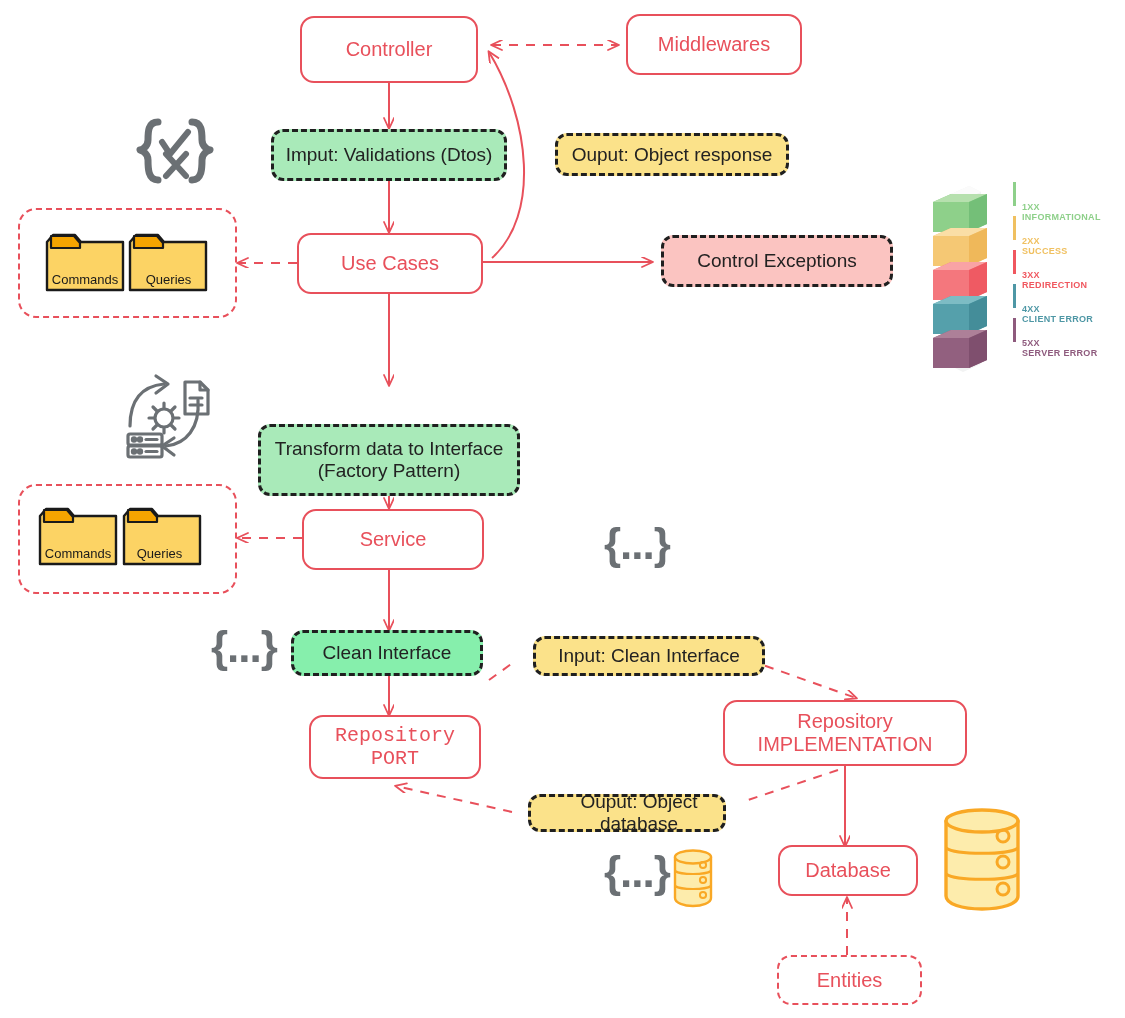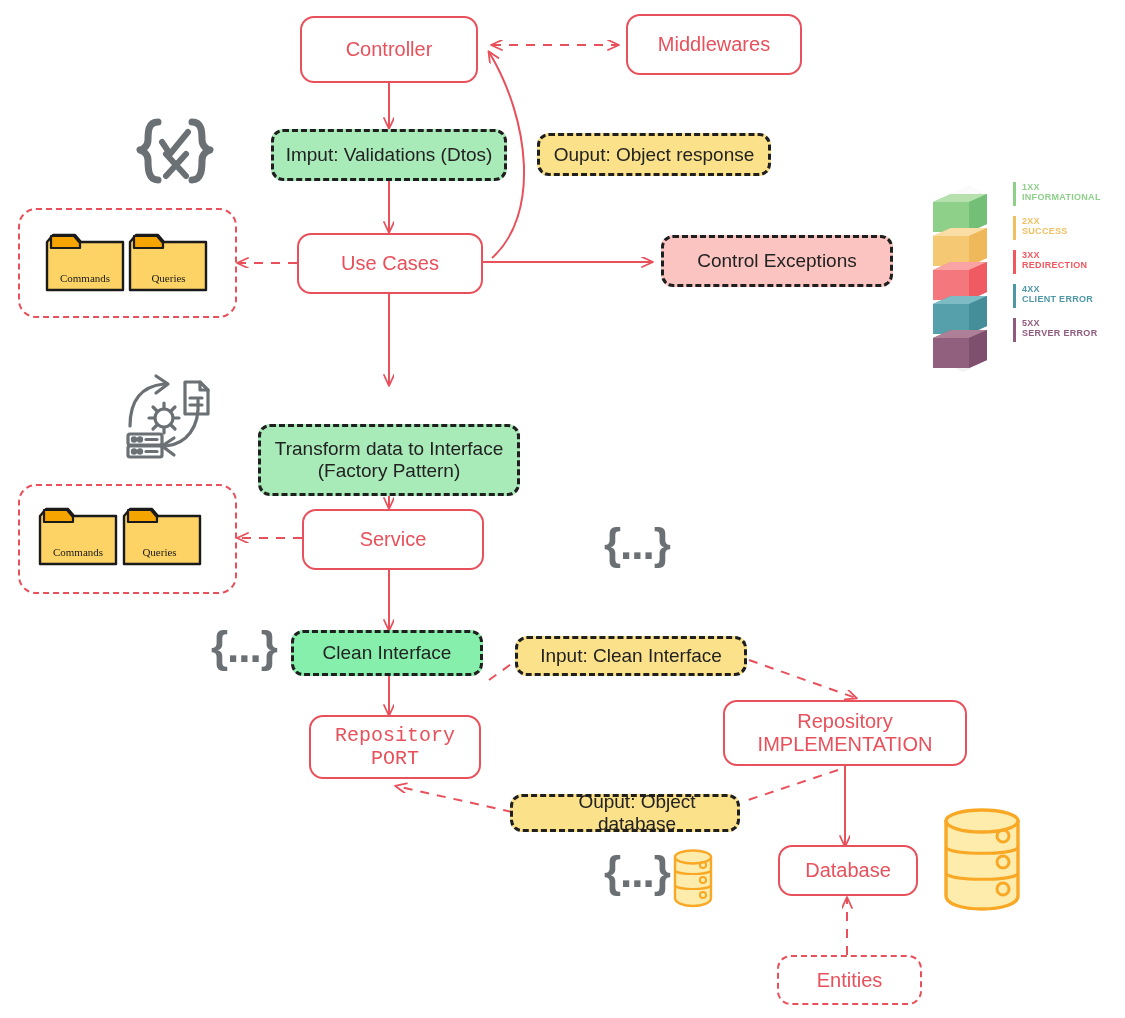--- a/index.html
+++ b/index.html
@@ -59,28 +59,28 @@
   }
   
   .n-note {
     border: 3px dashed #1f1f1f;
     border-radius: 12px;
     color: #222222;
     font-size: 19px;
     padding: 4px 8px;
   }
   .fill-green { background: #a9eab9; }
-  .fill-yellow { background: #fbe28a; }
+  .fill-yellow { background: #fbe28a; margin-left: 18px; }
   .fill-pink   { background: #fbc4c1; }
   .fill-blue   { background: #86efac; }
 
   .folder-label {
     position: absolute;
-    font-family: Liberation Serif, serif;
-    font-size: 11px;
+    font-family: Liberation Sans, sans-serif;
+    font-size: 13px;
     color: #1a1a1a;
     text-align: center;
   }
   .brace {
     position: absolute;
     color: #6b7074;
     font-size: 44px;
     font-weight: 600;
     letter-spacing: -1px;
     line-height: 1;
@@ -110,20 +110,21 @@
     height: 24px;
     margin-right: 6px;
     flex: 0 0 auto;
   }
   .legend-text { line-height: 1.12; }
   .legend-code {
     font-size: 9px;
     font-weight: bold;
     letter-spacing: 0.3px;
     font-family: "Liberation Sans", sans-serif;
+    margin-top: 20px;
   }
   .legend-name {
     font-size: 9px;
     font-weight: bold;
     letter-spacing: 0.3px;
     font-family: "Liberation Sans", sans-serif;
   }
 </style>
 </head>
 <body>
@@ -217,21 +218,21 @@
 
   <div class="node n-red" style="left:309px; top:715px; width:172px; height:64px;font-family:Liberation Mono, monospace;">
     <span>Repository PORT</span>
   </div>
 
   <div class="node n-red" style="left:723px; top:700px; width:244px; height:66px; flex-direction:column;">
     <span>Repository</span>
     <span>IMPLEMENTATION</span>
   </div>
 
-  <div class="node n-note fill-yellow" style="left:510px; top:794px; width:230px; height:38px;padding-left:32px;">
+  <div class="node n-note fill-yellow" style="left:510px; top:794px; width:198px; height:38px;padding-left:32px;">
     <span>Ouput: Object database</span>
   </div>
 
   <div class="node n-red" style="left:778px; top:845px; width:140px; height:51px;">
     <span>Database</span>
   </div>
 
   <div class="node n-red-dashed" style="left:777px; top:955px; width:145px; height:50px;">
     <span>Entities</span>
   </div>

